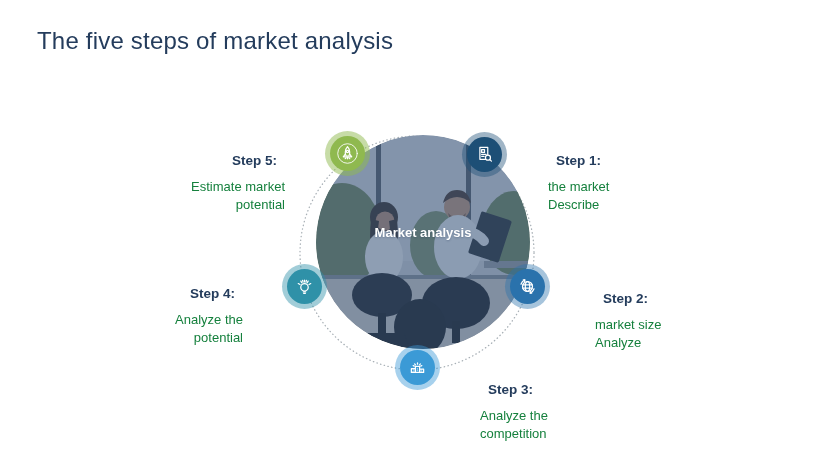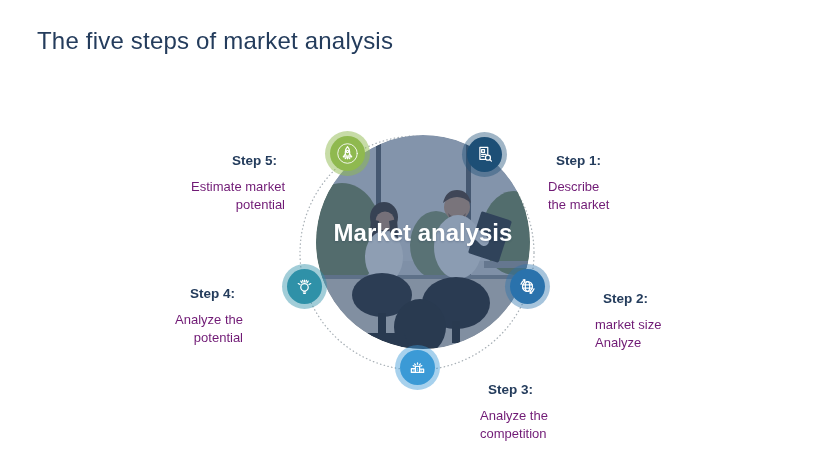--- a/index.html
+++ b/index.html
@@ -15,38 +15,38 @@
   .dotted-ring { position:absolute; left:297px; top:133px; width:240px; height:240px; z-index:1; }
   
   .photo-circle {
     position:absolute; left:316px; top:135px; width:214px; height:214px;
     border-radius:50%; overflow:hidden; z-index:2;
   }
   .photo-scene { position:absolute; inset:0; z-index:0; }
   .photo-overlay { position:absolute; inset:0; border-radius:50%; background:rgba(54,82,122,.52); z-index:1; }
   .center-label {
     position:absolute; left:0; right:0; top:86px; z-index:2; text-align:center;
-    color:#ffffff; font-weight:700; font-size:24px; line-height:23px;
+    color:#ffffff; font-weight:700; font-size:13px; line-height:23px;
     text-shadow:0 1px 2px rgba(20,40,70,.25);
   }
   
   .badge {
     position:absolute; width:35px; height:35px; border-radius:50%;
     display:flex; align-items:center; justify-content:center; z-index:3;
   }
   .badge svg { width:23px; height:23px; display:block; }
   .badge-step5 { left:330px; top:136px; background:#8fb94f; box-shadow:0 0 0 5px rgba(143,185,79,.50); }
   .badge-step1 { left:467px; top:137px; background:#1d4f76; box-shadow:0 0 0 5px rgba(29,79,118,.42); }
   .badge-step2 { left:510px; top:269px; background:#2a72ac; box-shadow:0 0 0 5px rgba(42,114,172,.42); }
   .badge-step3 { left:400px; top:350px; background:#3b9ad6; box-shadow:0 0 0 5px rgba(59,154,214,.45); }
   .badge-step4 { left:287px; top:269px; background:#2f91a8; box-shadow:0 0 0 5px rgba(47,145,168,.45); }
   
   .step-text { position:absolute; width:125px; z-index:2; }
   .step-heading { font-size:13.5px; font-weight:700; color:#243c5c; line-height:18px; margin:8px; }
-  .step-desc { font-size:13px; color:#701a75; line-height:17.5px; }
+  .step-desc { font-size:13px; color:#15803d; line-height:17.5px; }
   .step-text-1 { left:548px; top:144px; text-align:left; }
   .step-text-2 { left:595px; top:282px; text-align:left; }
   .step-text-3 { left:480px; top:373px; text-align:left; }
   .step-text-4 { right:593px; top:277px; text-align:right; }
   .step-text-5 { right:551px; top:144px; text-align:right; }
   .icon-stroke { stroke:#fff; stroke-width:1.3; fill:none; stroke-linecap:round; stroke-linejoin:round; }
 </style>
 </head>
 <body>
 
@@ -178,22 +178,22 @@
         <path d="M14.8 8.1 l1 -1.7"></path>
         <path d="M9.2 8.1 l-1 -1.7"></path>
         <path d="M16.7 9.9 l1.8 -1"></path>
         <path d="M7.3 9.9 l-1.8 -1"></path>
       </g>
     </svg>
   </div>
 
   <div class="step-text step-text-1">
     <div class="step-heading">Step 1:</div>
+    <div class="step-desc">the market</div>
     <div class="step-desc">Describe</div>
-    <div class="step-desc">the market</div>
   </div>
 
   <div class="step-text step-text-2">
     <div class="step-heading">Step 2:</div>
     <div class="step-desc">market size</div>
     <div class="step-desc">Analyze</div>
   </div>
 
   <div class="step-text step-text-3">
     <div class="step-heading">Step 3:</div>

